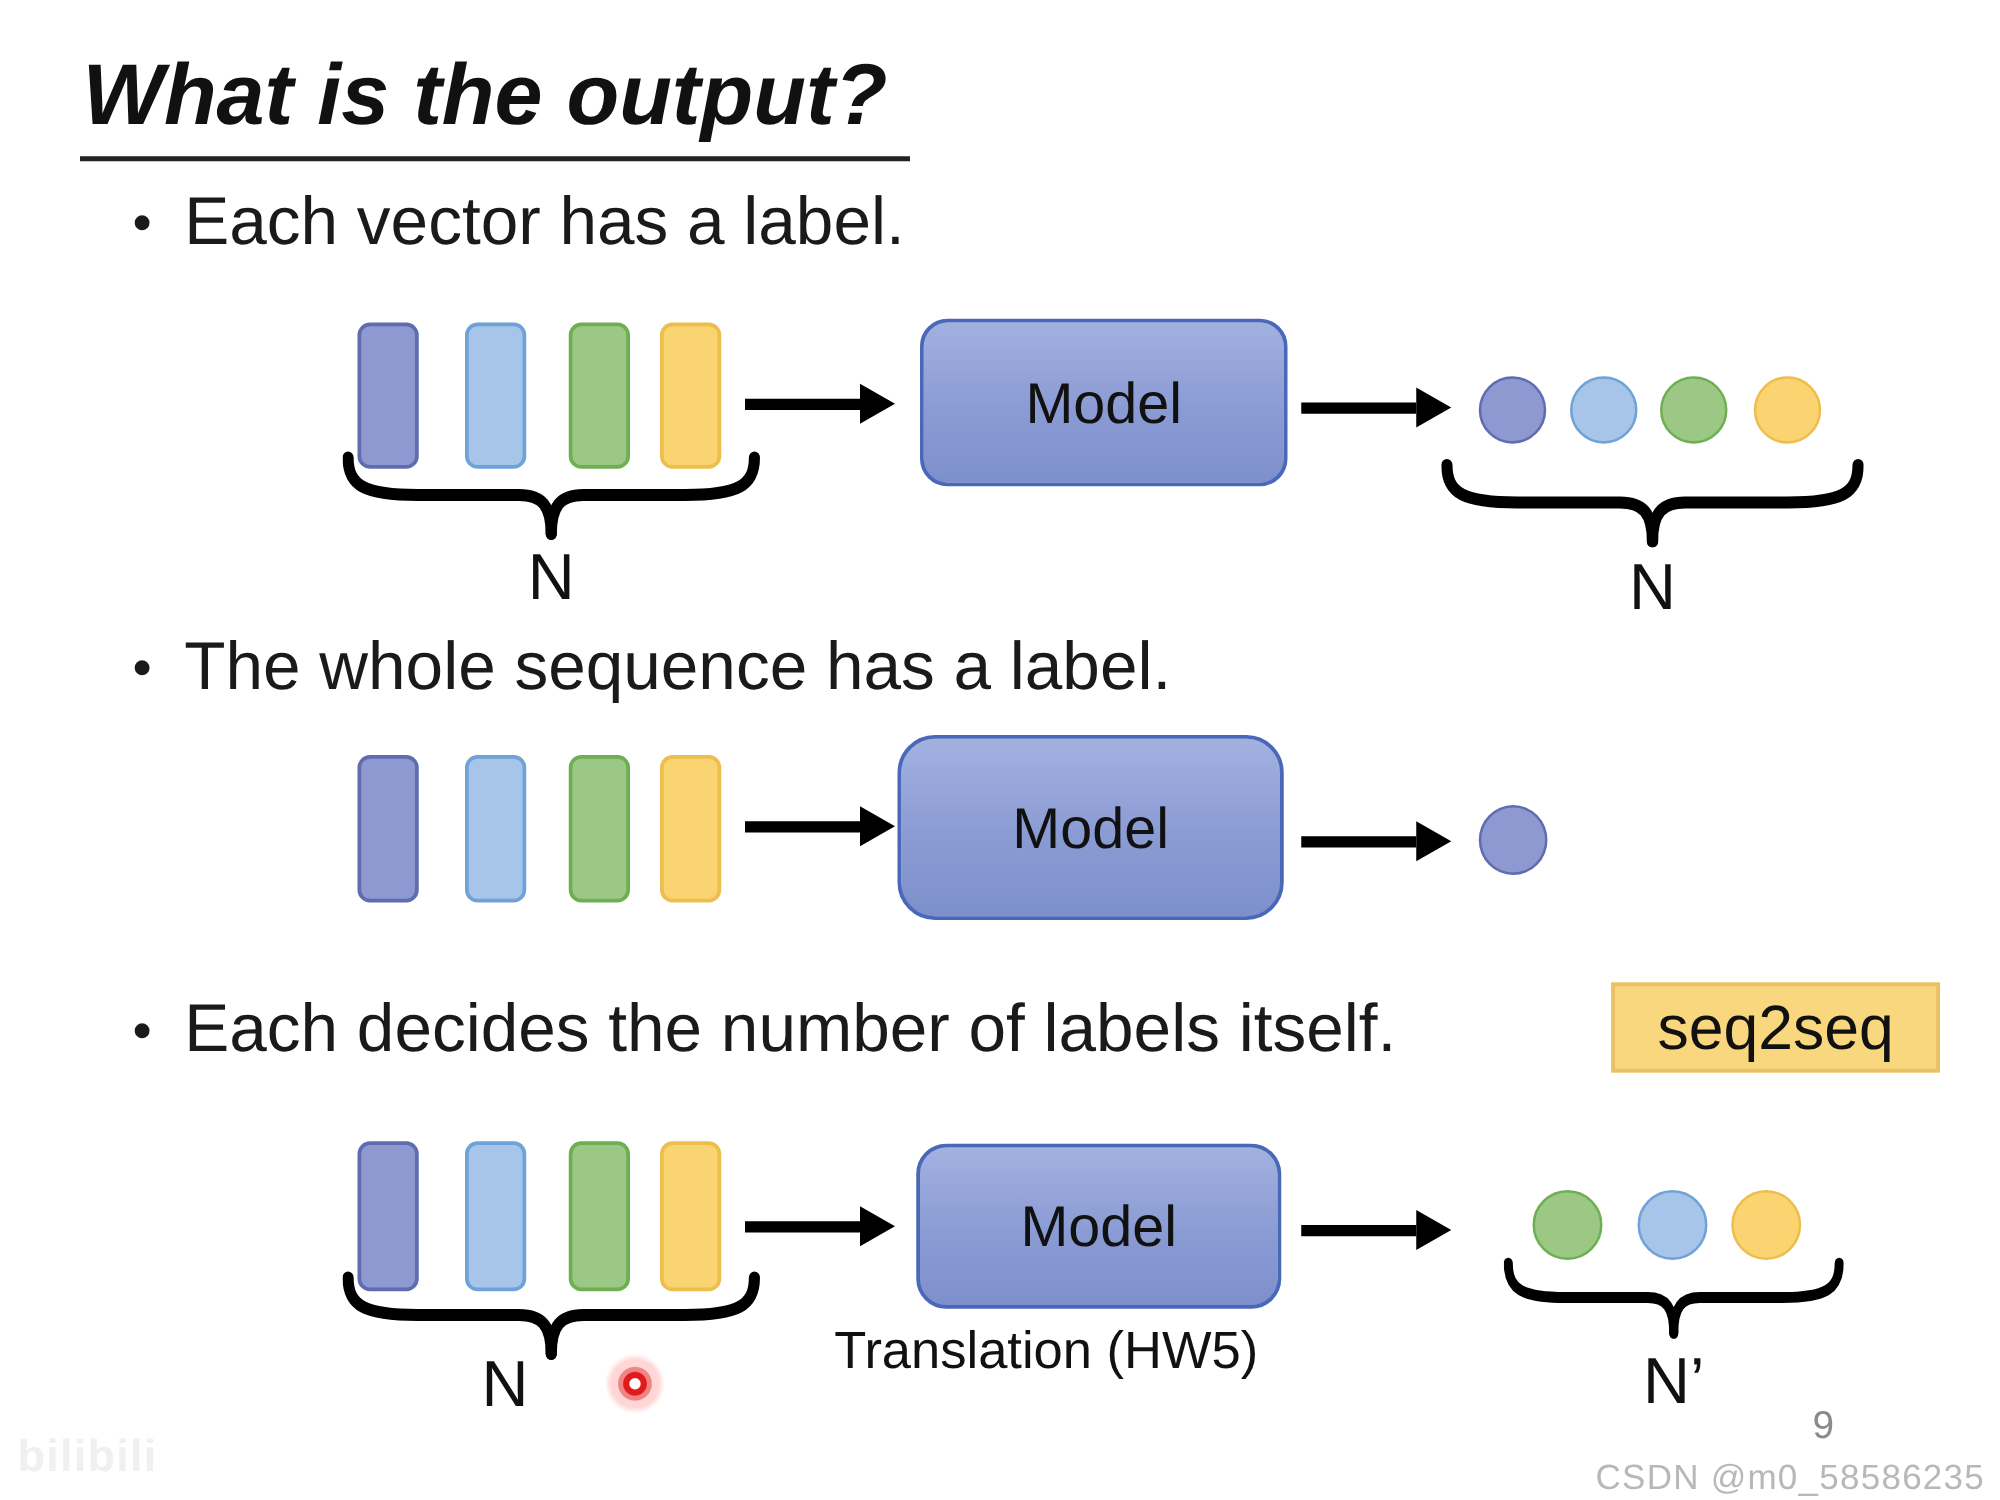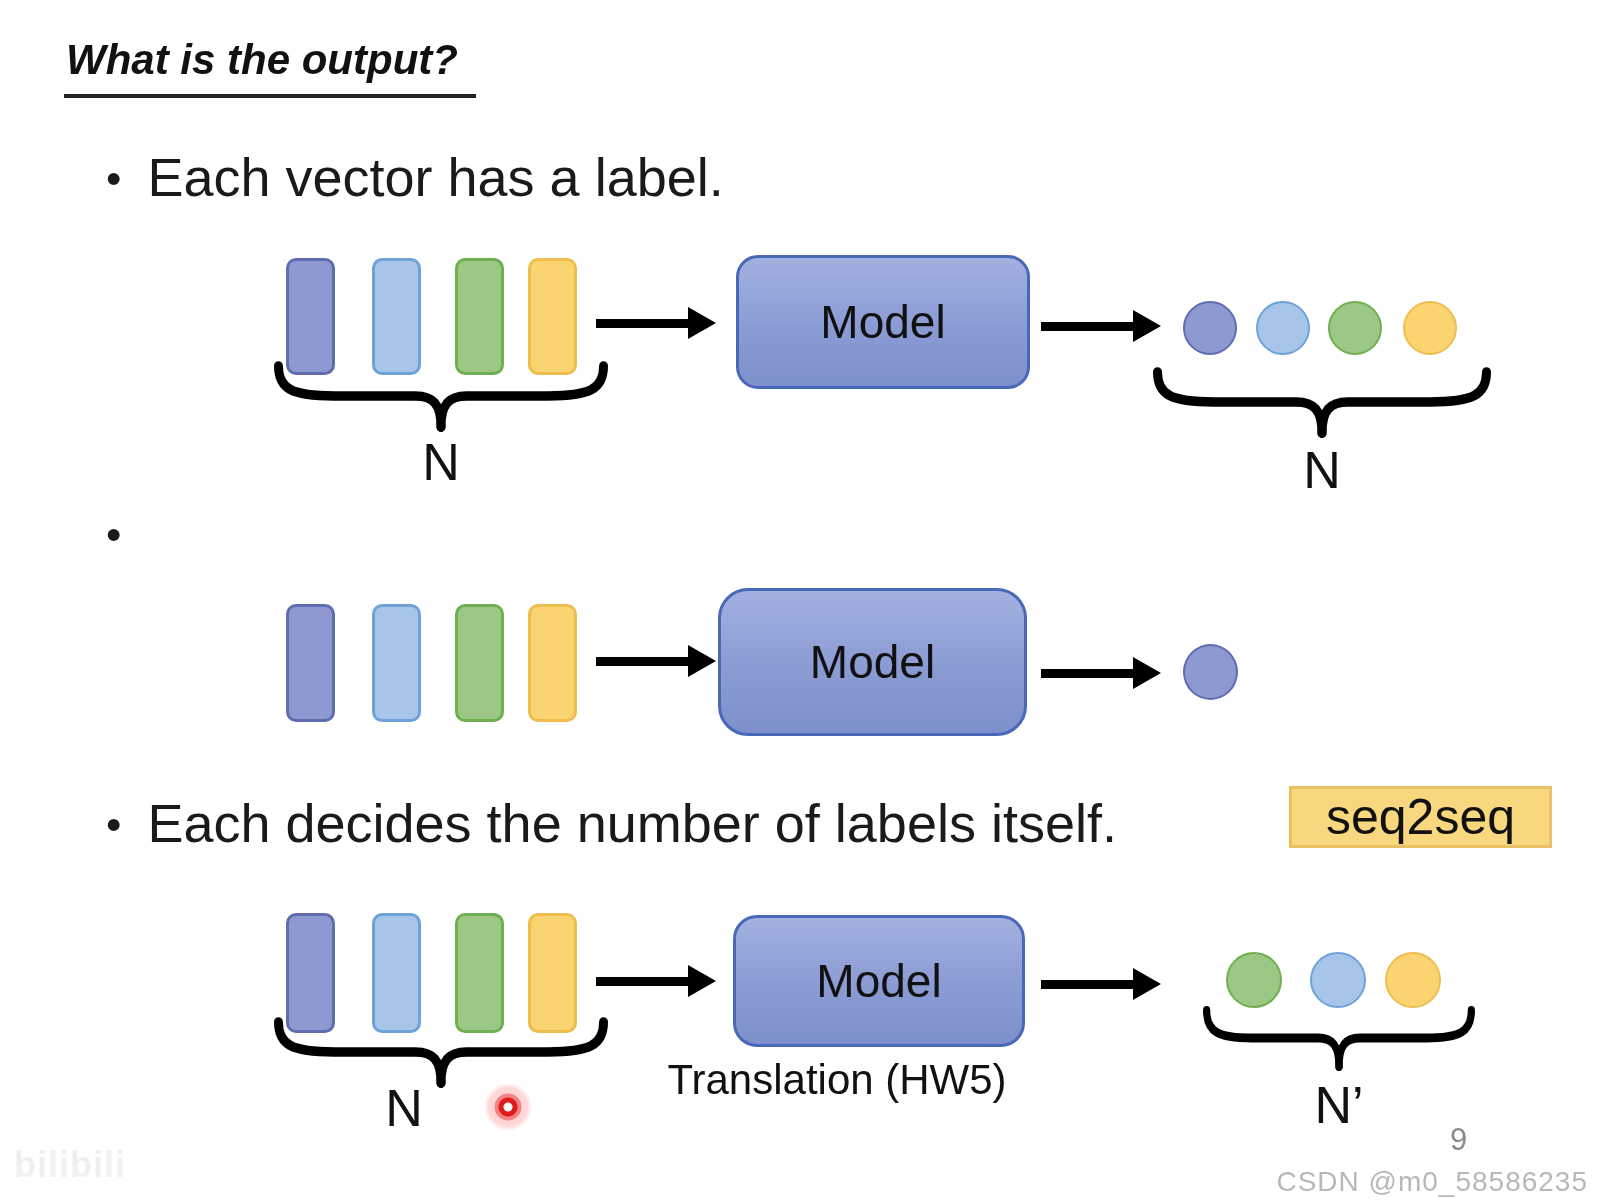--- a/index.html
+++ b/index.html
@@ -8,21 +8,21 @@
     width:1600px;height:1200px;
     background:#ffffff;
     overflow:hidden;
     font-family:"Liberation Sans", sans-serif;
     color:#1a1a1a;
   }
   .abs{position:absolute;}
   
   #title{
     left:64px;top:36px;
-    font-size:42px;font-weight:bold;font-style:italic;
+    font-size:69px;font-weight:bold;font-style:italic;
     color:#111;
     border-bottom:4px solid #222;
     padding:0 18px 10px 2px;
   }
   
   .bullet-row{
     left:106px;
     display:flex;gap:26px;align-items:flex-start;
     font-size:54px;color:#1a1a1a;
   }
@@ -56,21 +56,21 @@
     width:54px;height:54px;border-radius:50%;
     border:2.5px solid #777;
     box-sizing:border-box;
   }
   
   .brace path{stroke:#000;stroke-width:8;fill:none;stroke-linecap:round;}
   
   .count-label{font-size:52px;color:#111;text-align:center;}
   
   #seq2seq{
-    left:1289px;top:786px;width:263px;height:62px;
+    left:1289px;top:786px;width:263px;height:72px;
     background:#f9d77e;border:3px solid #eac064;
     display:flex;align-items:center;justify-content:center;
     font-size:50px;color:#111;
     box-sizing:border-box;
   }
   
   #translation-caption{
     left:637px;top:1056px;width:400px;
     text-align:center;font-size:42px;font-weight:normal;color:#111;
   }
@@ -132,20 +132,21 @@
   <div class="abs circle" style="left: 1403px; top: 301px; background: rgb(250, 212, 112); border-color: rgb(237, 190, 78);"></div>
 
   <svg class="abs brace" style="left:1153px;top:366px;" width="338" height="72" viewBox="0 0 300 60" preserveAspectRatio="none">
     <path d="M4,5 C4,24 16,30 54,30 L127,30 C143,30 150,37 150,56"></path>
     <path d="M296,5 C296,24 284,30 246,30 L173,30 C157,30 150,37 150,56"></path>
   </svg>
   <div class="abs count-label" style="left:1153px;top:440px;width:338px;">N</div>
 
   <div class="abs bullet-row" style="top:502px;">
     <span class="bullet-dot">•</span>
+    <span>The whole sequence has a label.</span>
   </div>
 
   <div class="abs vbar" style="left: 286px; top: 604px; height: 118px; background: rgb(142, 153, 209); border-color: rgb(95, 108, 176);"></div>
   <div class="abs vbar" style="left: 372px; top: 604px; height: 118px; background: rgb(166, 197, 232); border-color: rgb(111, 162, 216);"></div>
   <div class="abs vbar" style="left: 455px; top: 604px; height: 118px; background: rgb(156, 200, 134); border-color: rgb(111, 175, 82);"></div>
   <div class="abs vbar" style="left: 528px; top: 604px; height: 118px; background: rgb(250, 212, 112); border-color: rgb(237, 190, 78);"></div>
 
   <div class="abs arrow" style="left:596px;top:645px;">
     <div class="shaft" style="width:92px;"></div>
       <div class="head"></div>

